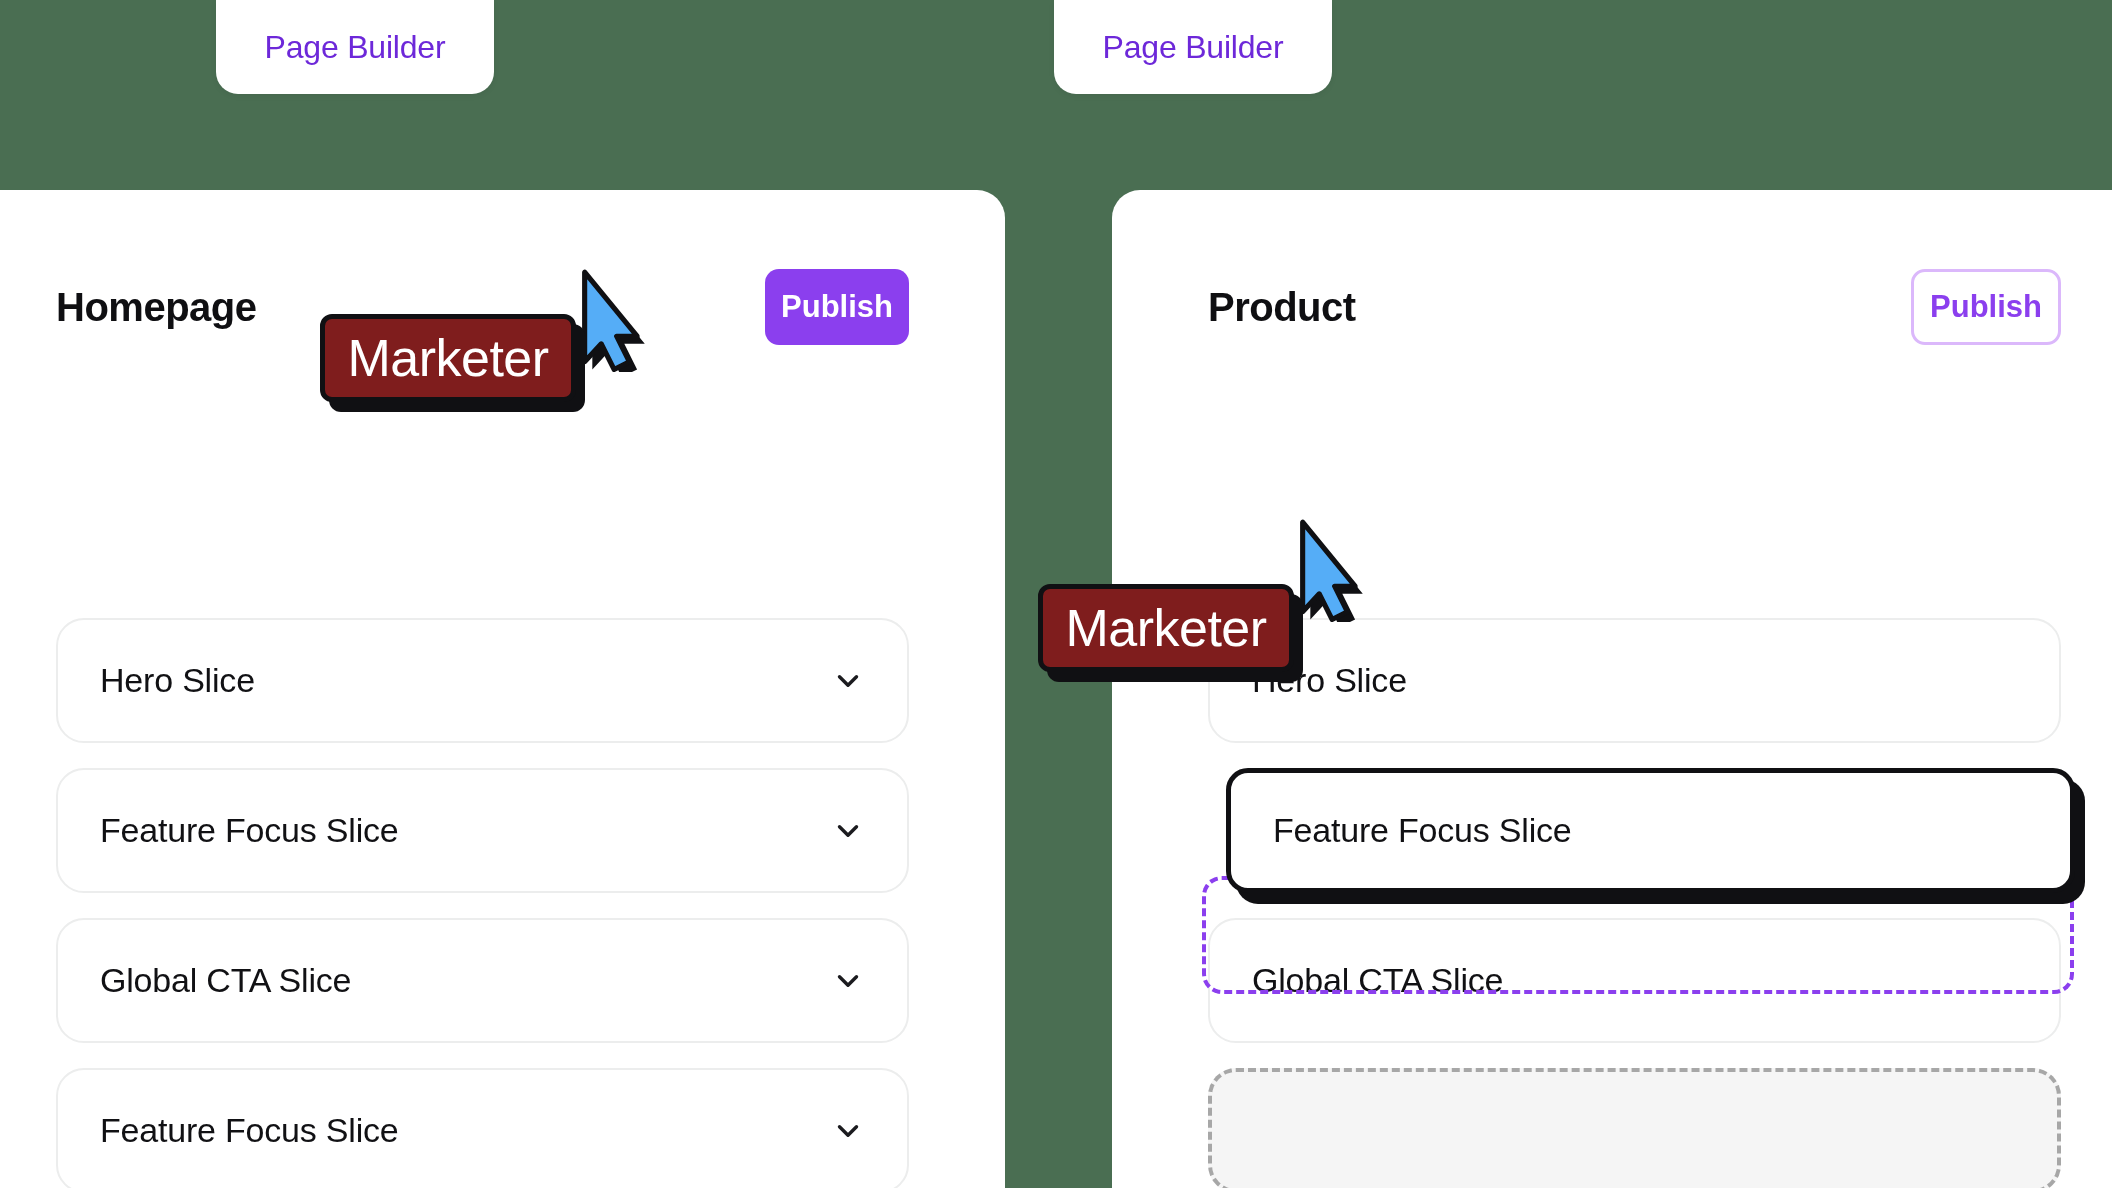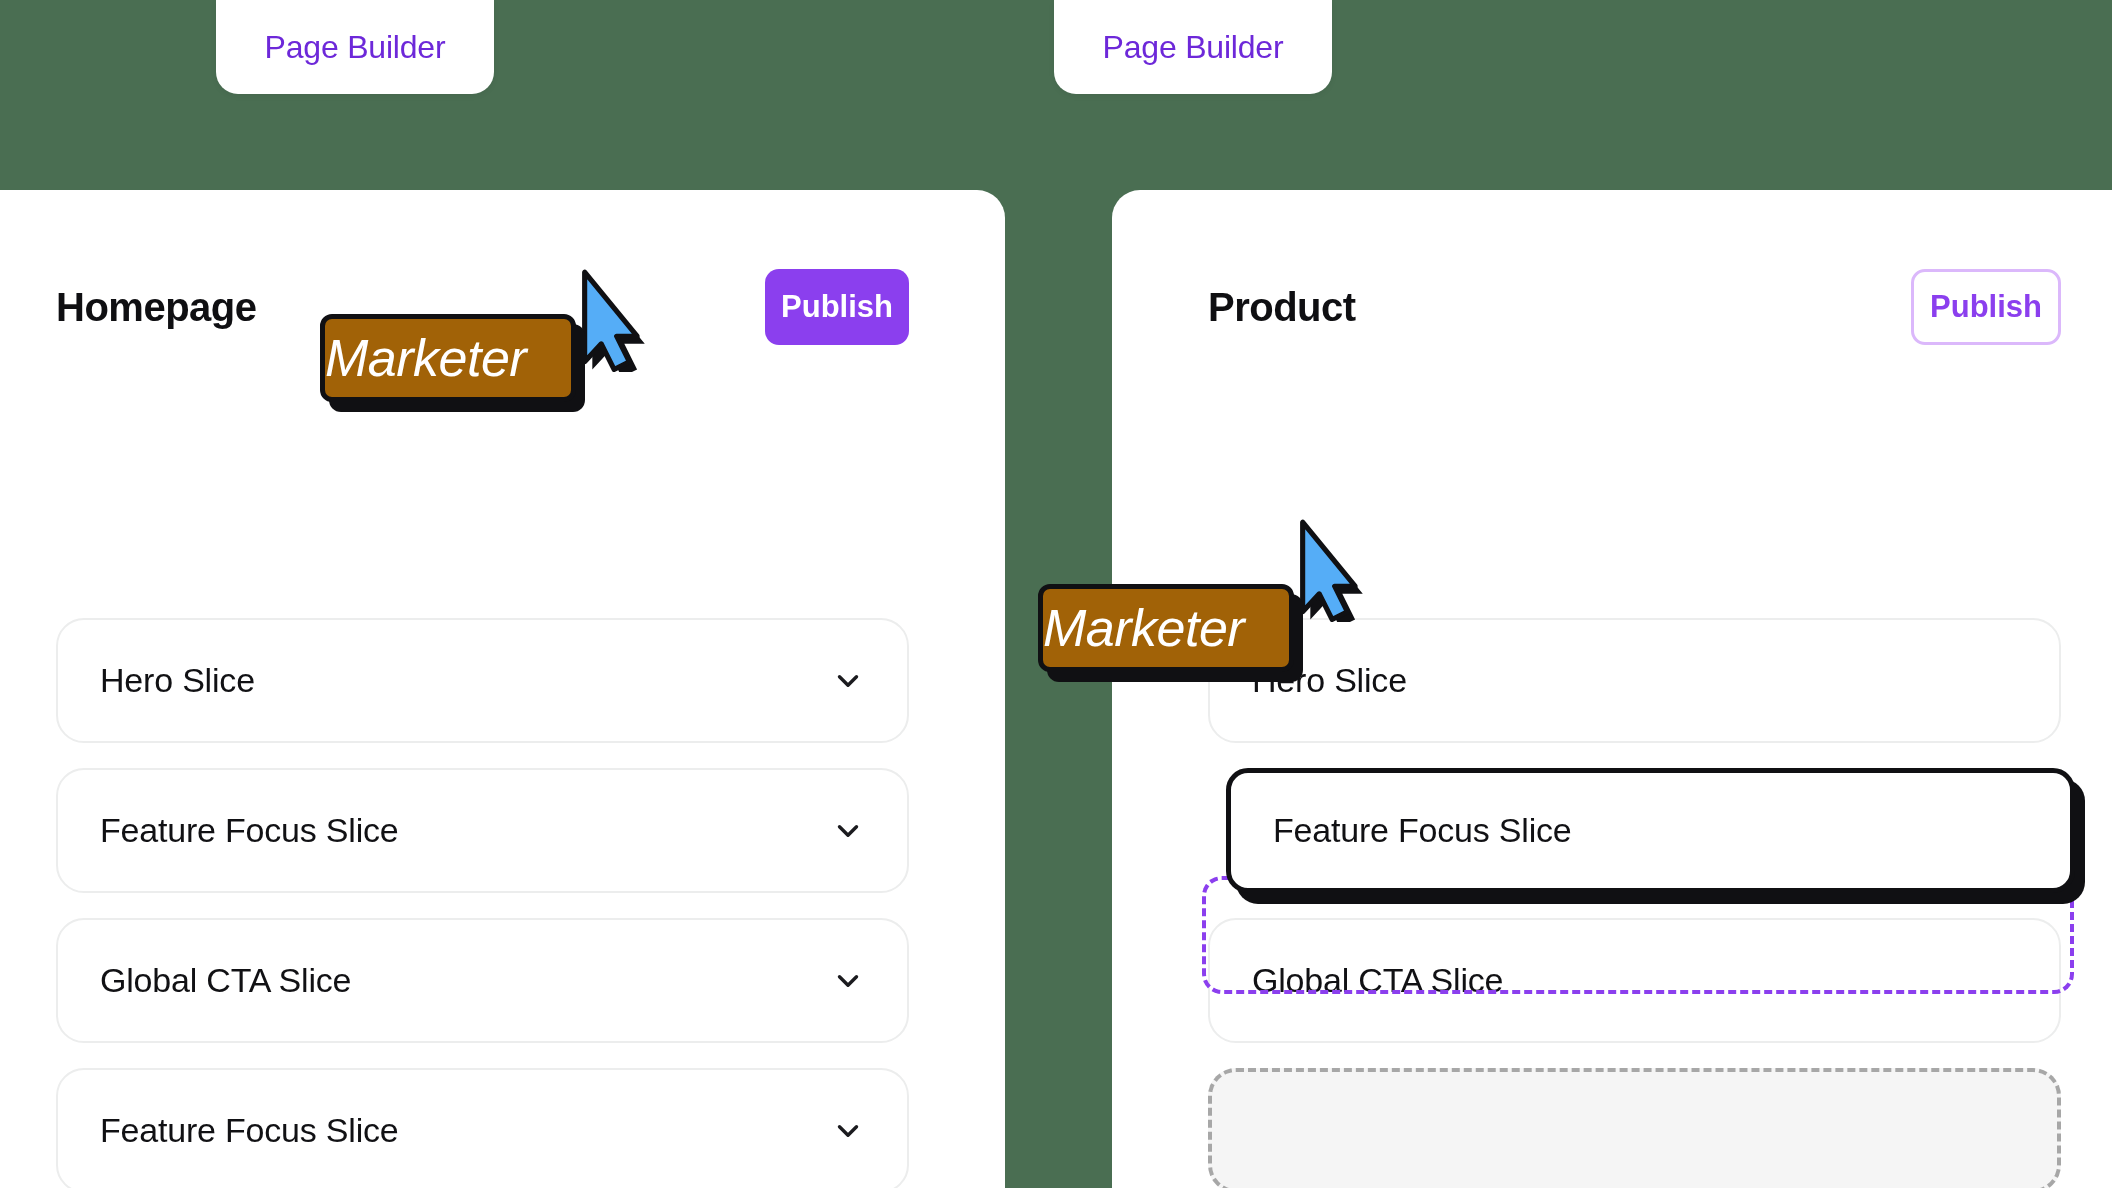--- a/index.html
+++ b/index.html
@@ -147,29 +147,28 @@
     position: absolute;
     z-index: 20;
   }
   .cursor-arrow {
     position: absolute;
     width: 96px;
     height: 110px;
   }
   .name-flag {
     position: absolute;
-    background: #a16207;
+    background: #7f1d1d;
     border: 5px solid #101013;
     border-radius: 12px;
     box-shadow: 9px 10px 0 0 #101013;
     display: flex;
     align-items: center;
-    justify-content: flex-start;
+    justify-content: center;
     box-sizing: border-box;
-    font-style: italic;
   }
   .name-flag .name-text {
     color: #ffffff;
     font-size: 52px;
     letter-spacing: -0.5px;
     white-space: nowrap;
   }
 </style>
 </head>
 <body>

